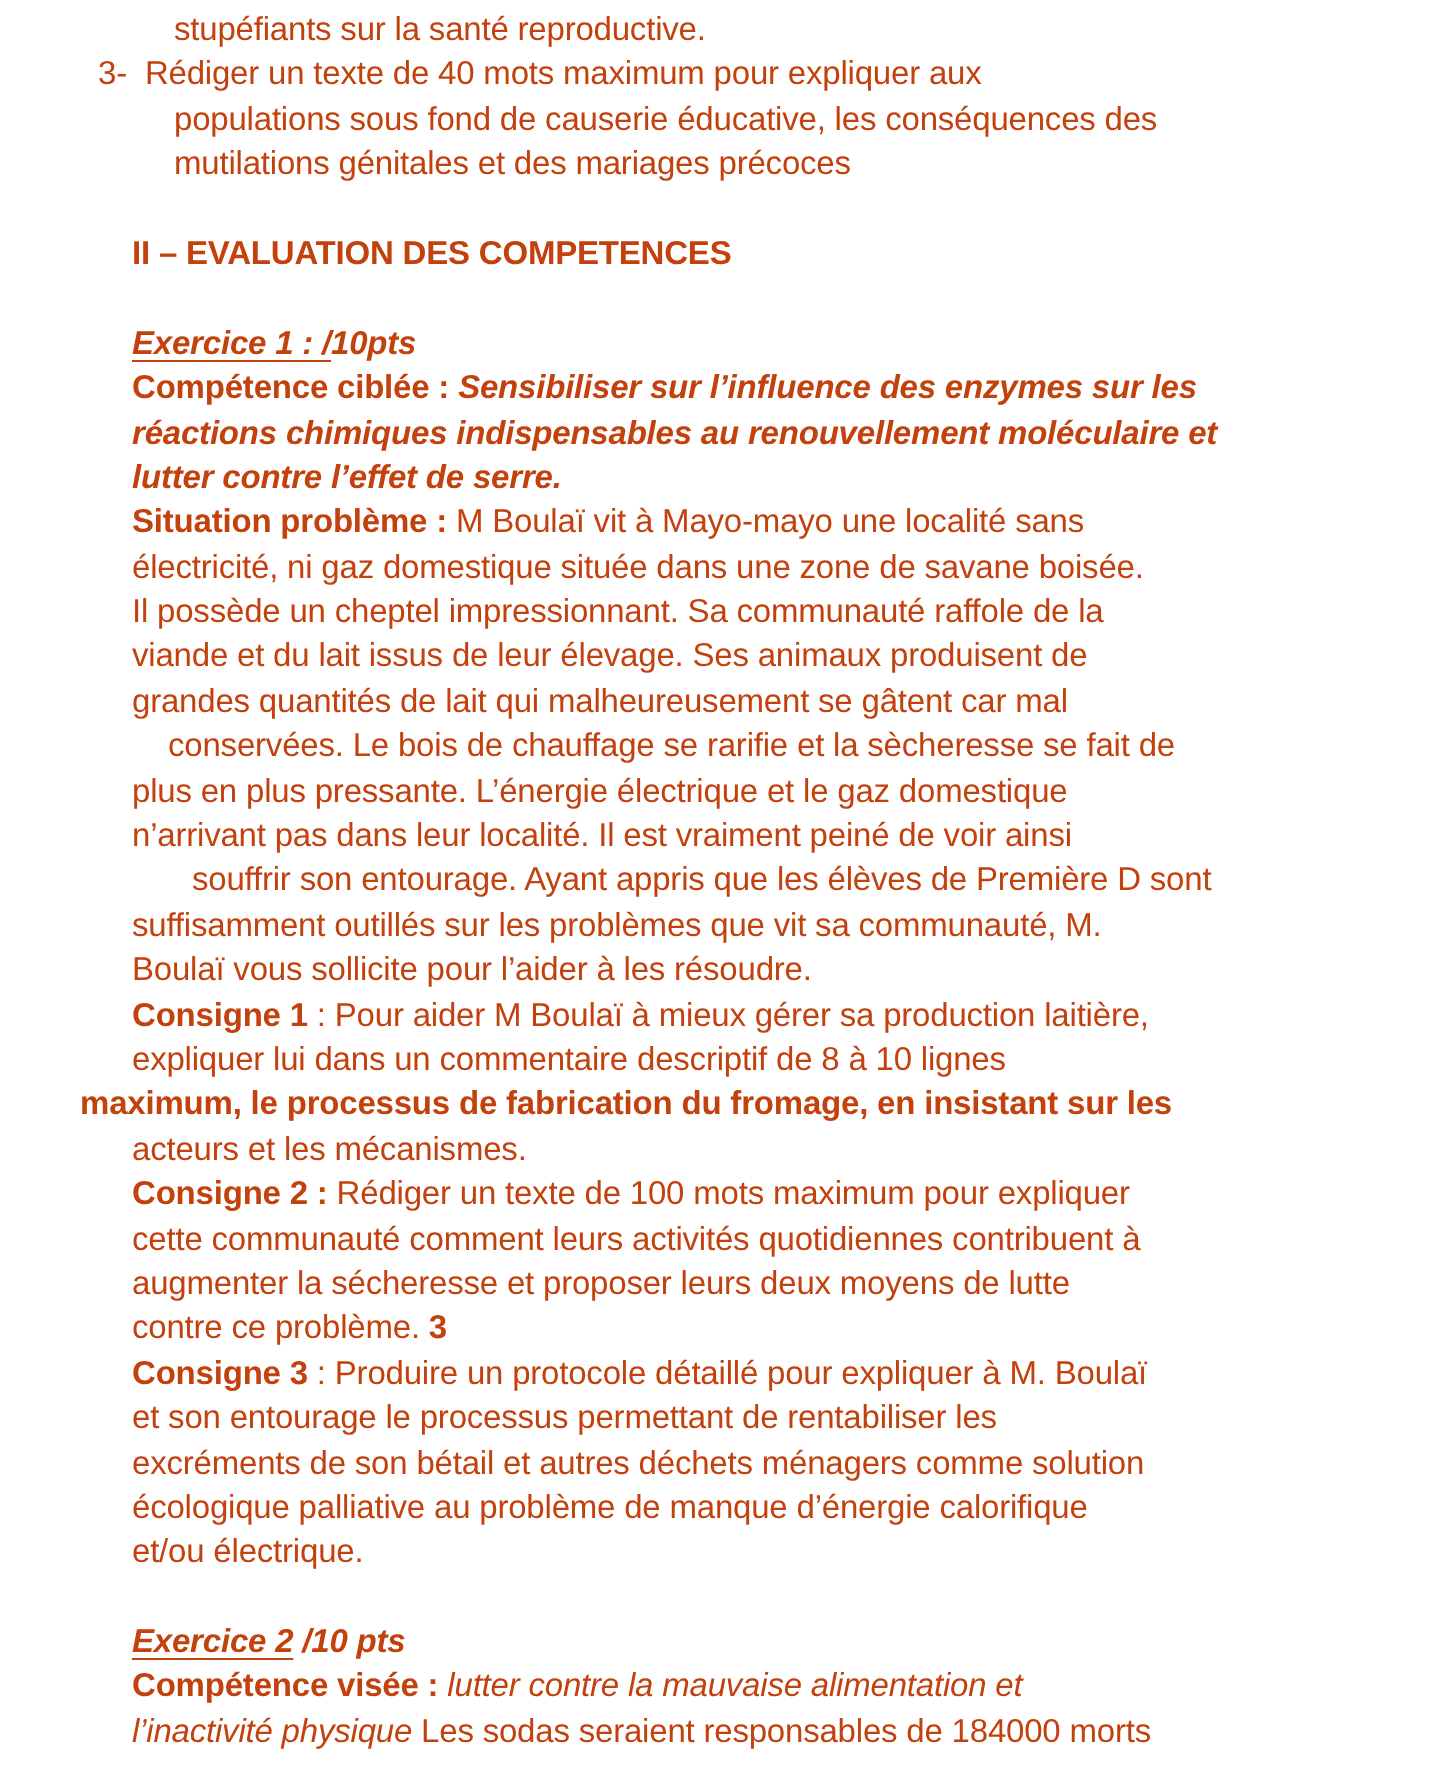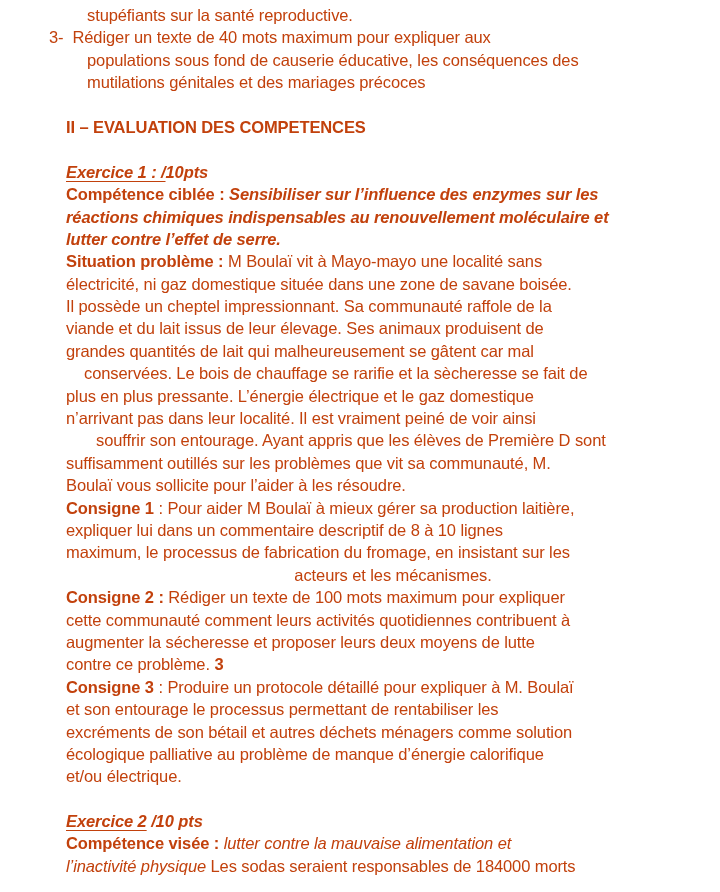--- a/index.html
+++ b/index.html
@@ -52,22 +52,22 @@
       <div class="line" style="padding-left: 66px;"><span class="">viande et du lait issus de leur élevage. Ses animaux produisent de</span></div>
       <div class="line" style="padding-left: 66px;"><span class="">grandes quantités de lait qui malheureusement se gâtent car mal</span></div>
       <div class="line" style="padding-left: 84px;"><span class="">conservées. Le bois de chauffage se rarifie et la sècheresse se fait de</span></div>
       <div class="line" style="padding-left: 66px;"><span class="">plus en plus pressante. L’énergie électrique et le gaz domestique</span></div>
       <div class="line" style="padding-left: 66px;"><span class="">n’arrivant pas dans leur localité. Il est vraiment peiné de voir ainsi</span></div>
       <div class="line" style="padding-left: 96px;"><span class="">souffrir son entourage. Ayant appris que les élèves de Première D sont</span></div>
       <div class="line" style="padding-left: 66px;"><span class="">suffisamment outillés sur les problèmes que vit sa communauté, M.</span></div>
       <div class="line" style="padding-left: 66px;"><span class="">Boulaï vous sollicite pour l’aider à les résoudre.</span></div>
       <div class="line" style="padding-left: 66px;"><span class="seg-b">Consigne 1</span><span class=""> : Pour aider M Boulaï à mieux gérer sa production laitière,</span></div>
       <div class="line" style="padding-left: 66px;"><span class="">expliquer lui dans un commentaire descriptif de 8 à 10 lignes</span></div>
-      <div class="line" style="padding-left: 66px;"><span class="">maximum, le processus de fabrication du fromage, en insistant sur les</span></div>
-      <div class="line" style="padding-left: 66px; text-align: center;"><span class="">acteurs et les mécanismes.</span></div>
+      <div class="line" style="padding-left: 40px; font-weight: bold;"><span class="">maximum, le processus de fabrication du fromage, en insistant sur les</span></div>
+      <div class="line" style="padding-left: 66px;"><span class="">acteurs et les mécanismes.</span></div>
       <div class="line" style="padding-left: 66px;"><span class="seg-b">Consigne 2 :</span><span class=""> Rédiger un texte de 100 mots maximum pour expliquer</span></div>
       <div class="line" style="padding-left: 66px;"><span class="">cette communauté comment leurs activités quotidiennes contribuent à</span></div>
       <div class="line" style="padding-left: 66px;"><span class="">augmenter la sécheresse et proposer leurs deux moyens de lutte</span></div>
       <div class="line" style="padding-left: 66px;"><span class="">contre ce problème. </span><span class="seg-b">3</span></div>
       <div class="line" style="padding-left: 66px;"><span class="seg-b">Consigne 3</span><span class=""> : Produire un protocole détaillé pour expliquer à M. Boulaï</span></div>
       <div class="line" style="padding-left: 66px;"><span class="">et son entourage le processus permettant de rentabiliser les</span></div>
       <div class="line" style="padding-left: 66px;"><span class="">excréments de son bétail et autres déchets ménagers comme solution</span></div>
       <div class="line" style="padding-left: 66px;"><span class="">écologique palliative au problème de manque d’énergie calorifique</span></div>
       <div class="line" style="padding-left: 66px;"><span class="">et/ou électrique.</span></div>
       <div class="line" style="padding-left: 66px;"></div>

